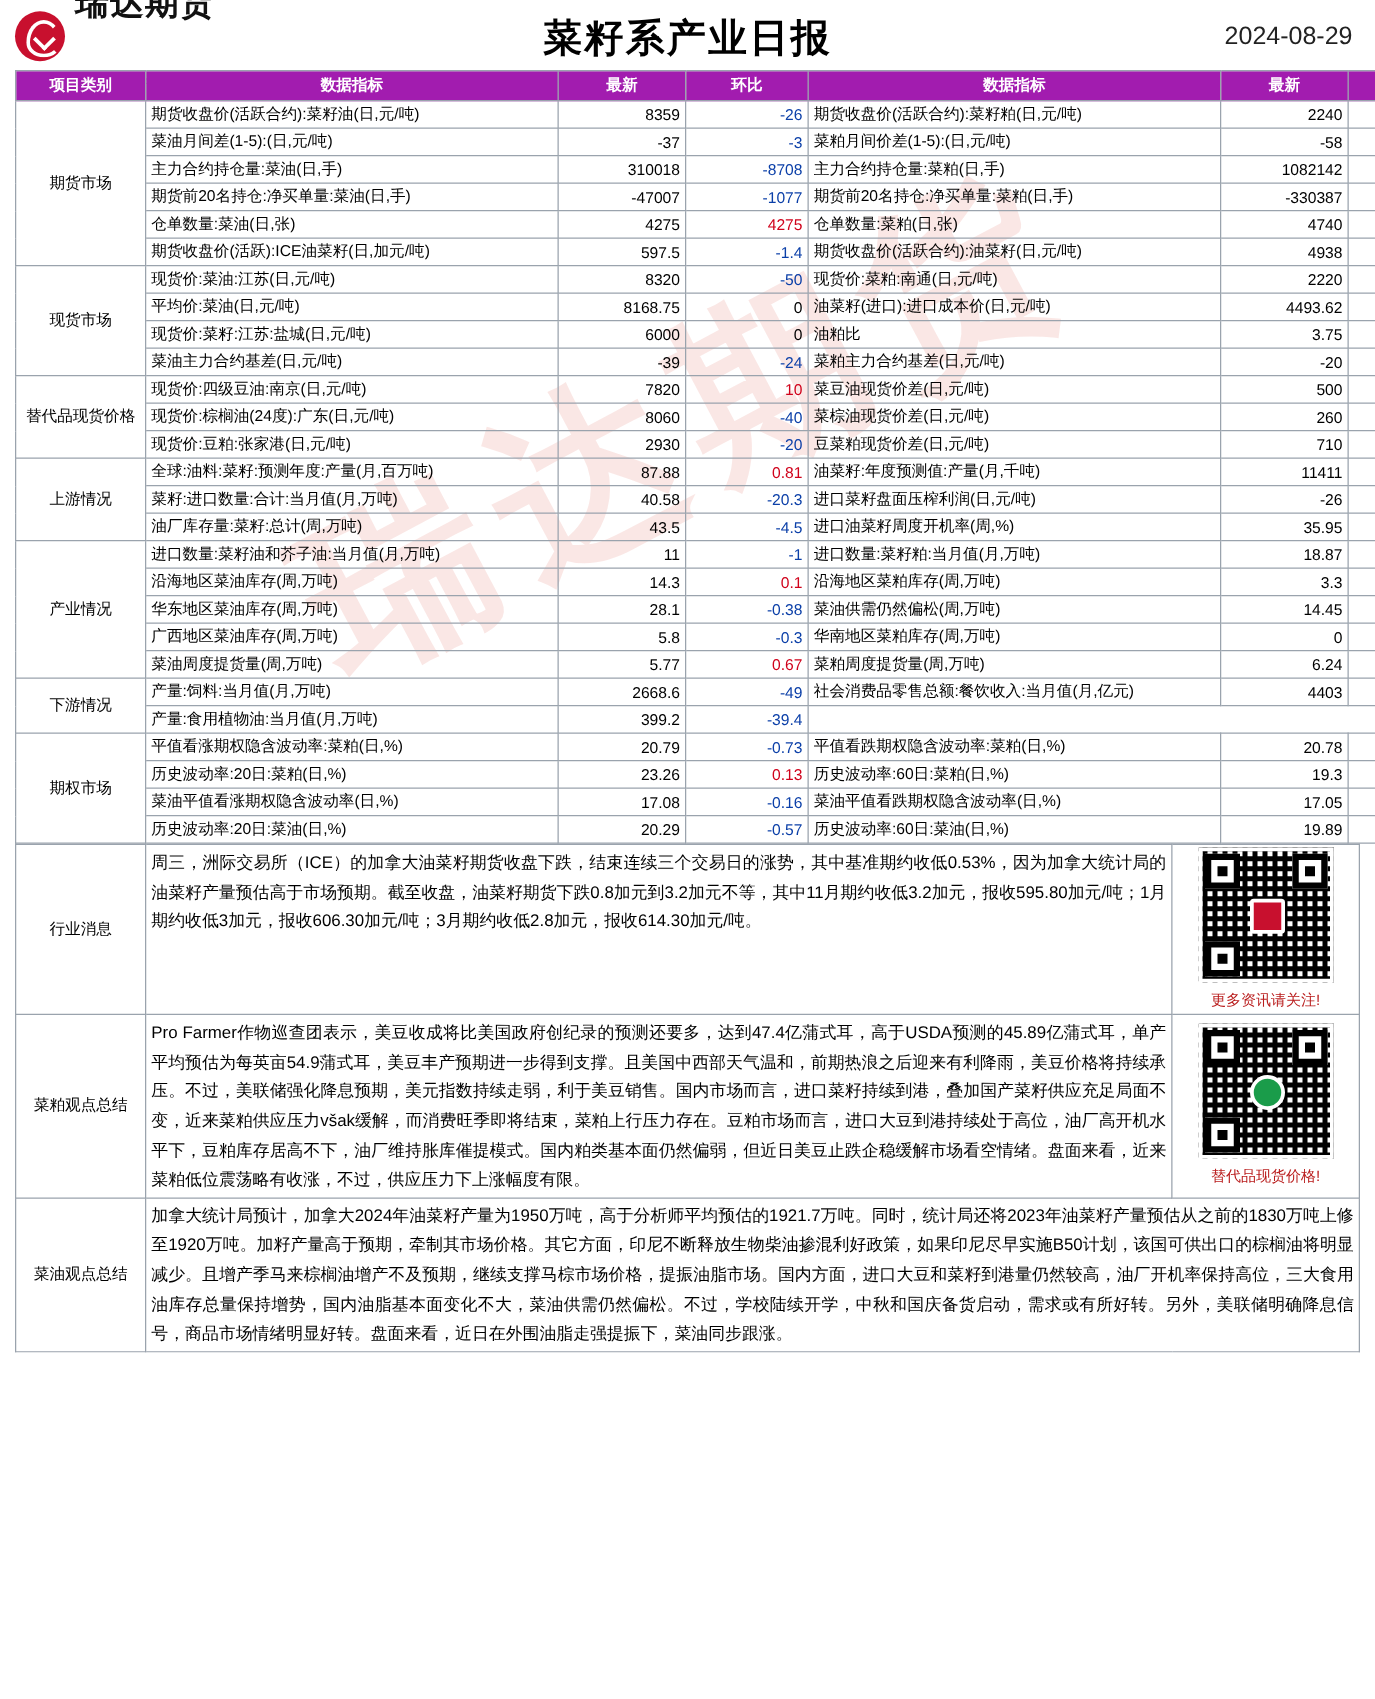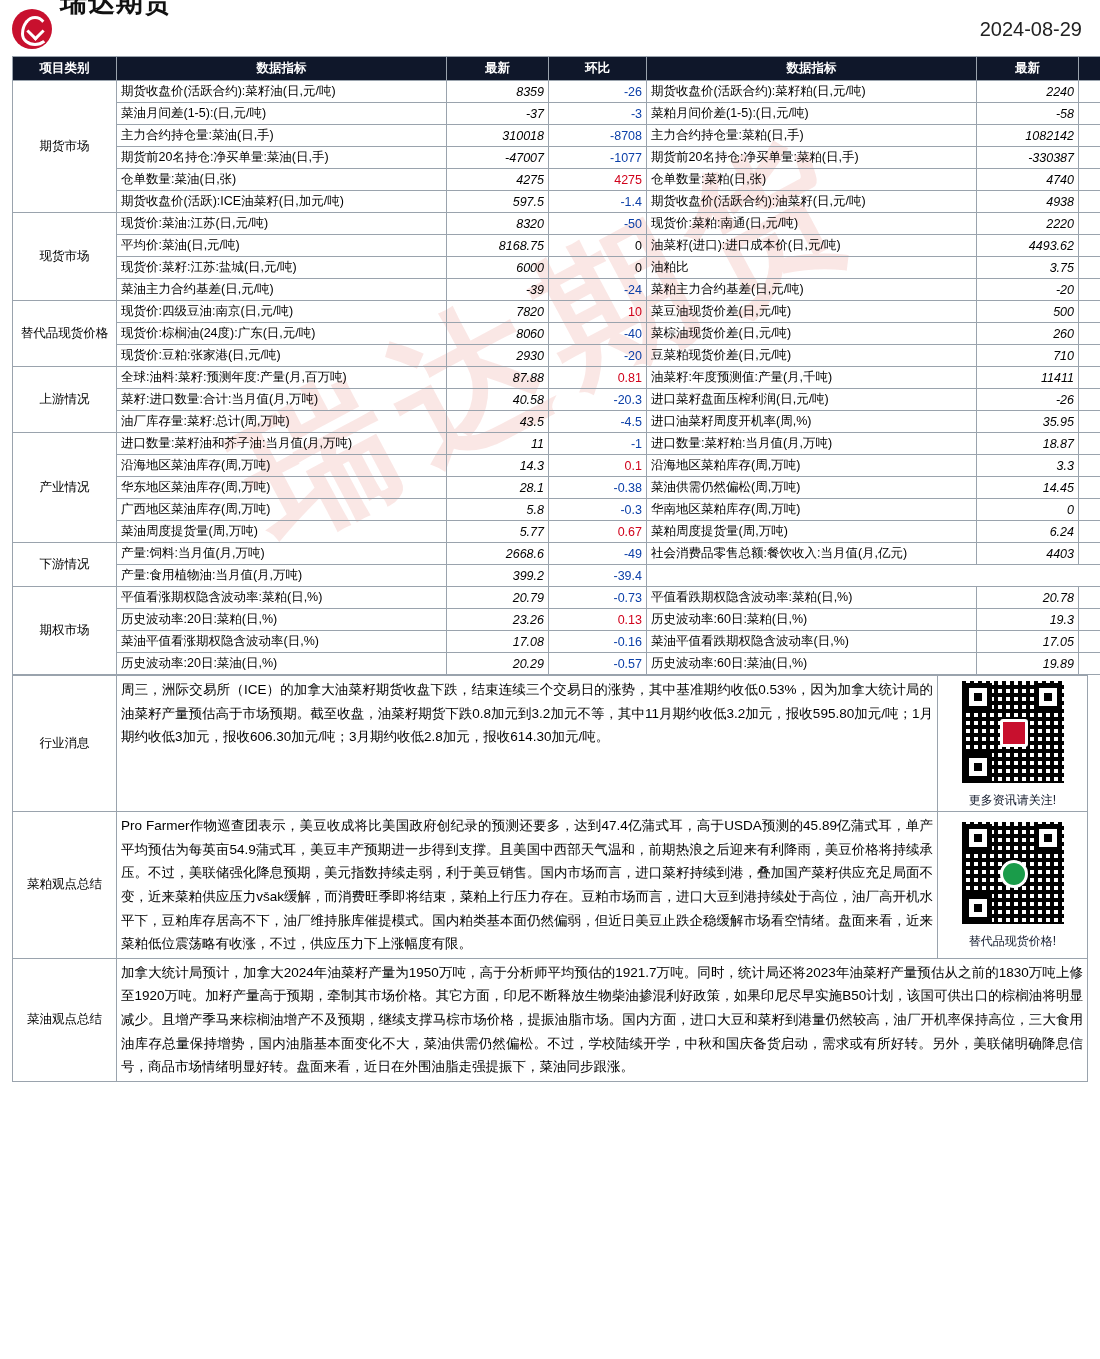--- a/index.html
+++ b/index.html
@@ -36,30 +36,30 @@
     position:absolute; left:0; right:0; text-align:center;
     font-size: 31px; font-weight: bold; letter-spacing: 2px; top:10px;
     pointer-events:none;
   }
   .doc-date { margin-left: auto; font-size: 20px; color:#222; padding-right: 6px; }
 
   
   table.main { width: 1076px; margin: 0 12px; border-collapse: collapse; table-layout: fixed; }
   table.main td, table.main th { border: 1px solid #9aa3ad; padding: 2px 4px; font-size: 12.5px; }
   thead th {
-    background: #0f172a; color:#fff; font-weight: bold; text-align:center; height: 24px; font-size: 13.5px;
+    background: #a21caf; color:#fff; font-weight: bold; text-align:center; height: 24px; font-size: 13.5px;
   }
   col.c-cat { width: 104px; }
   col.c-ind { width: 330px; }
   col.c-val { width: 102px; }
   col.c-chg { width: 98px; }
 
   td.cat { text-align:center; vertical-align: middle; font-size: 13.5px; }
   td.ind { text-align:left; padding-left:6px;margin-top:33px; }
-  td.val { text-align:right; padding-right: 8px; font-style: italic; }
+  td.val { text-align:right; padding-right: 8px; }
   td.chg { text-align:right; padding-right: 8px; }
   .neg { color:#0b3fa8; }
   .pos { color:#d0021b; }
   .zero { color:#000; }
 
   tr.row { height: 22px; }
 
   
   td.news-cat { text-align:center; vertical-align: middle; font-size:13.5px; }
   td.news-body { padding: 8px 10px; vertical-align: top; }
@@ -68,21 +68,21 @@
   .qr { width: 108px; height: 108px; margin: 0 auto; background: #fff; position: relative;
         background-image:
           repeating-linear-gradient(90deg, #000 0 4px, transparent 4px 8px),
           repeating-linear-gradient(0deg, #000 0 4px, transparent 4px 8px);
         background-size: 8px 8px, 8px 8px; border: 3px solid #fff; }
   .qr .finder { position:absolute; width:28px; height:28px; border:5px solid #000; background:#fff; }
   .qr .finder::after{content:"";position:absolute; left:5px; top:5px; width:8px;height:8px;background:#000;}
   .qr .f1{left:2px; top:2px;} .qr .f2{right:2px; top:2px;} .qr .f3{left:2px; bottom:2px;}
   .qr .center-logo{position:absolute; left:38px; top:38px; width:28px;height:28px; background:#c8102e; border:3px solid #fff; border-radius:3px;}
   .qr2 .center-logo{background:#1a9c4a; border-radius:50%;}
-  .qr-cap { font-size: 12px; margin-top: 6px; color:#0f172a; }
+  .qr-cap { font-size: 12px; margin-top: 6px; color:#b91c1c; }
 
   
   .watermark {
     position:absolute; left: 0; right:0; top: 240px; text-align:center;
     font-size: 150px; font-weight: bold; color: rgba(226,120,110,0.18);
     transform: rotate(-28deg); letter-spacing: 18px; pointer-events:none; z-index: 5;
     white-space: nowrap;
   }
   table.main, .header { position: relative; z-index: 10; }
 </style>
@@ -94,20 +94,21 @@
   <div class="watermark">瑞达期货</div>
 
   <div class="header">
     <div class="brand">
       <div class="brand-mark"></div>
       <div class="brand-text">
         <div class="brand-name">瑞达期货</div>
         <div class="brand-sub">RUIDA FUTURES CO.,LTD.</div>
       </div>
     </div>
+    <div class="doc-title">菜籽系产业日报</div>
     <div class="doc-date">2024-08-29</div>
   </div>
 
   <table class="main">
     <colgroup>
       <col class="c-cat">
         <col class="c-ind">
         <col class="c-val">
         <col class="c-chg">
       <col class="c-ind">

